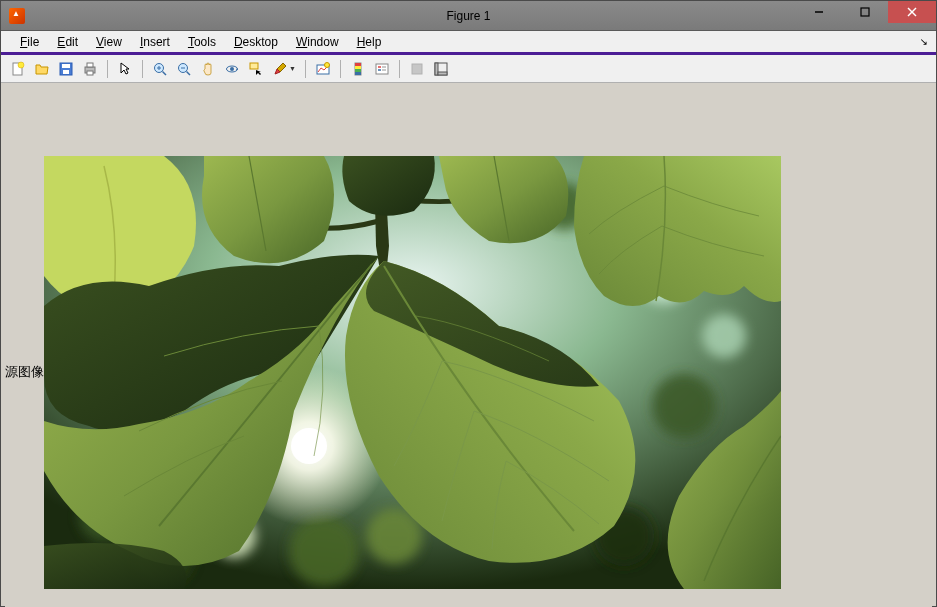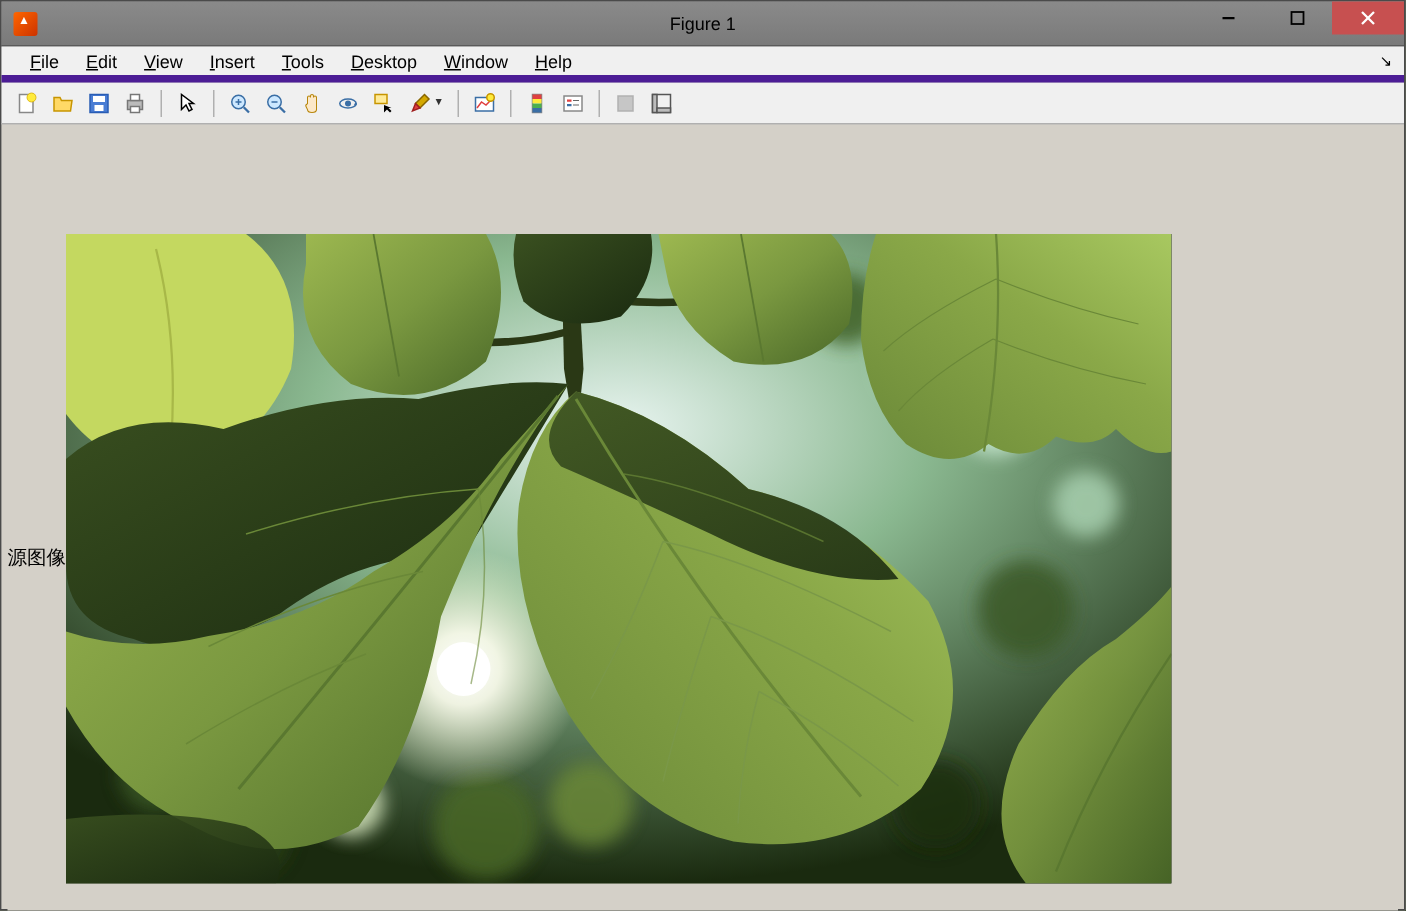--- a/index.html
+++ b/index.html
@@ -71,21 +71,21 @@
       color: #fff;
       width: 48px;
     }
     .win-btn svg { display: block; }
     .menubar {
       height: 24px;
       background: #f0f0f0;
       display: flex;
       align-items: center;
       padding-left: 10px;
-      border-bottom: 5px solid #4c1d95;
+      border-bottom: 3px solid #4c1d95;
       position: relative;
     }
     .menu-item {
       padding: 3px 9px;
       color: #000;
       cursor: pointer;
       font-size: 12px;
     }
     .menu-item .u { text-decoration: underline; }
     .menu-overflow {

